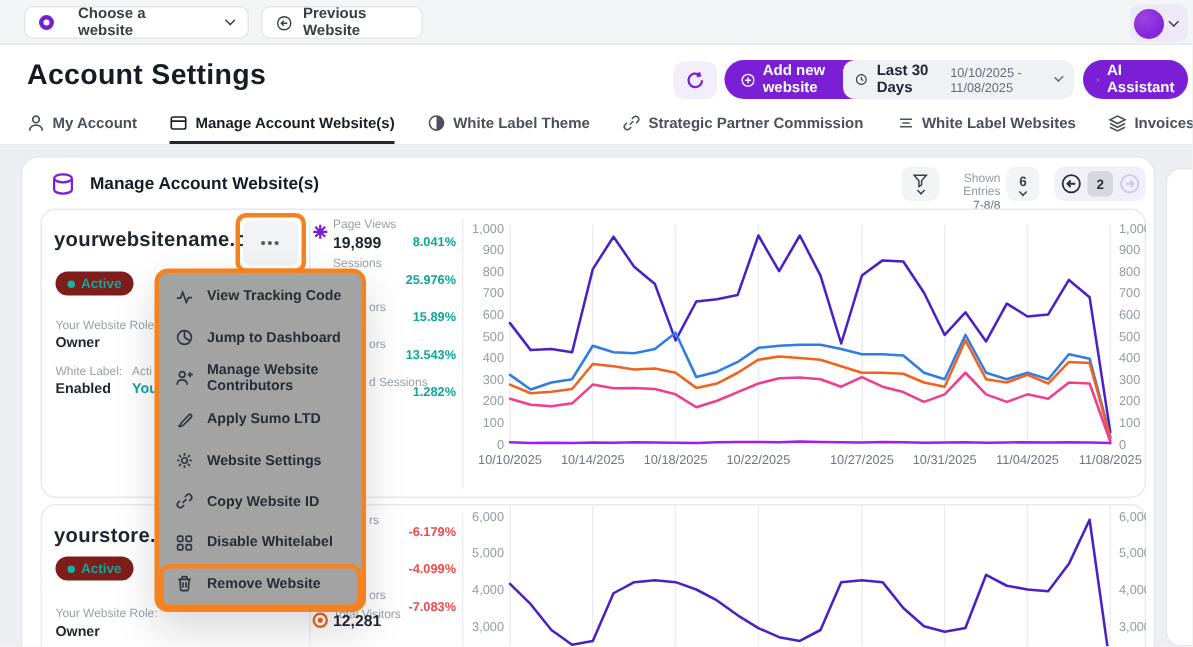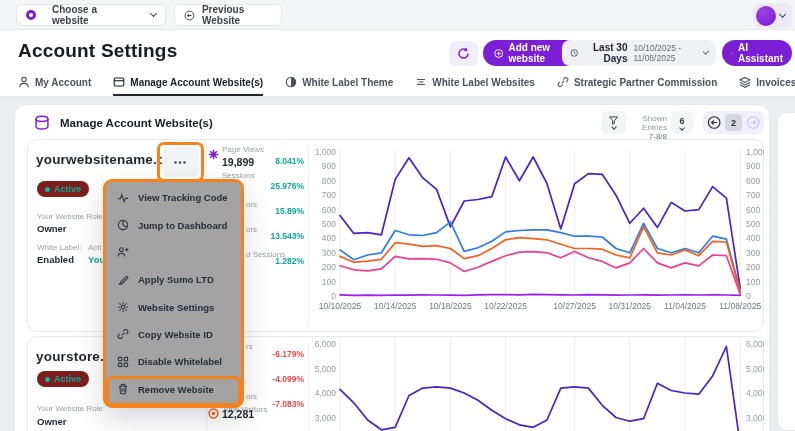--- a/index.html
+++ b/index.html
@@ -17,21 +17,21 @@
   .avatar { width:20px; height:20px; border-radius:50%; background:radial-gradient(circle at 35% 30%, #9b45e0, #7a15d8); }
   
   .header { left:0; top:30px; width:795px; height:40px; background:#fff; }
   .pagetitle { left:18px; top:40px; font-size:19px; font-weight:700; color:#171B26; letter-spacing:.2px; }
   .iconbtn { position:absolute; border-radius:7px; display:flex; align-items:center; justify-content:center; }
   .refresh { left:449px; top:41px; width:29px; height:25px; background:#F2EDFB; }
   .btn-purple { position:absolute; top:40px; height:26px; background:#7A1FD6; border-radius:13px; color:#fff;
     display:flex; align-items:center; gap:5px; padding:0 11px; font-size:10px; font-weight:700; }
   .rangepill { left:562px; top:40px; width:154px; height:26px; background:#F0F1F4; border-radius:8px;
     display:flex; align-items:center; gap:6px; padding:0 8px; }
-  .rangelabel { font-size:10px; font-weight:700; color:#1F2430;text-align:right; }
+  .rangelabel { font-size:10px; font-weight:700; color:#1F2430; }
   .rangedates { font-size:8.5px; color:#666D78; }
   
   .tabbar { left:0; top:70px; width:795px; height:27px; background:#fff; border-bottom:1px solid #E8E9ED;
     display:flex; align-items:stretch; gap:22px; padding-left:18px; }
   .tab { display:flex; align-items:center; gap:5px; font-size:10px; font-weight:700; color:#4B515C;
     border-bottom:2px solid transparent; white-space:nowrap; cursor:pointer; }
   .tab.active { color:#191D26; border-bottom-color:#22262E; }
   .tab svg { flex:0 0 auto; }
   
   .panel { left:14px; top:104px; width:756px; height:340px; background:#fff; border:1px solid #E7E8EC; border-radius:12px; }
@@ -149,30 +149,30 @@
       <span>Manage Account Website(s)</span>
     </div>
     <div class="tab">
       <svg width="12" height="12" viewBox="0 0 12 12">
         <circle cx="6" cy="6" r="4.7" fill="none" stroke="currentColor" stroke-width="1.1"></circle>
         <path d="M6,1.3 A4.7,4.7 0 0 1 6,10.7 z" fill="currentColor"></path>
       </svg>
       <span>White Label Theme</span>
     </div>
     <div class="tab">
+      <svg width="12" height="12" viewBox="0 0 13 13">
+        <path d="M5.2,7.8 L7.8,5.2 M6.7,3.6 L8.1,2.2 a2.2,2.2 0 0 1 3.1,3.1 L9.8,6.7 M6.3,9.4 L4.9,10.8 a2.2,2.2 0 0 1-3.1-3.1 L3.2,6.3" fill="none" stroke="currentColor" stroke-width="1.1"></path>
+      </svg>
+      <span>Strategic Partner Commission</span>
+    </div>
+    <div class="tab">
       <svg width="12" height="12" viewBox="0 0 12 12">
         <path d="M2,3.5 H10 M3.5,6 H8.5 M2,8.5 H10" stroke="currentColor" stroke-width="1.1"></path>
       </svg>
       <span>White Label Websites</span>
-    </div>
-    <div class="tab">
-      <svg width="12" height="12" viewBox="0 0 13 13">
-        <path d="M5.2,7.8 L7.8,5.2 M6.7,3.6 L8.1,2.2 a2.2,2.2 0 0 1 3.1,3.1 L9.8,6.7 M6.3,9.4 L4.9,10.8 a2.2,2.2 0 0 1-3.1-3.1 L3.2,6.3" fill="none" stroke="currentColor" stroke-width="1.1"></path>
-      </svg>
-      <span>Strategic Partner Commission</span>
     </div>
     <div class="tab">
       <svg width="12" height="12" viewBox="0 0 12 12">
         <path d="M6,1.4 L11,3.9 6,6.4 1,3.9 z" fill="none" stroke="currentColor" stroke-width="1.1"></path>
         <path d="M1,6.4 l5,2.5 5-2.5 M1,8.8 l5,2.5 5-2.5" fill="none" stroke="currentColor" stroke-width="1.1"></path>
       </svg>
       <span>Invoices</span>
     </div>
 
   </div>
@@ -364,20 +364,21 @@
         <path d="M6.5,1.5 V6.5 L10.8,9" fill="none" stroke="#30353F" stroke-width="1.2"></path>
       </svg>
       <span>Jump to Dashboard</span>
     </div>
     <div class="mitem">
       <svg width="12" height="12" viewBox="0 0 13 13">
         <circle cx="4.8" cy="4" r="2.1" fill="none" stroke="#30353F" stroke-width="1.2"></circle>
         <path d="M1.2,11.4 c0-2.4,1.7-3.6,3.6-3.6 s3.6,1.2,3.6,3.6" fill="none" stroke="#30353F" stroke-width="1.2"></path>
         <path d="M10.6,2.2 V6 M8.7,4.1 H12.5" stroke="#30353F" stroke-width="1.2"></path>
       </svg>
+      <span>Manage Website Contributors</span>
     </div>
     <div class="mitem">
       <svg width="12" height="12" viewBox="0 0 13 13">
         <path d="M2,11 c1.6-0.3,1.9-1.4,2.1-2.3 l5.7-5.9 a1.1,1.1 0 0 1 1.6,1.6 L5.6,10.3 c-0.9,0.9-2.3,1-3.6,0.7 z" fill="none" stroke="#30353F" stroke-width="1.2"></path>
       </svg>
       <span>Apply Sumo LTD</span>
     </div>
     <div class="mitem">
       <svg width="12" height="12" viewBox="0 0 13 13">
         <circle cx="6.5" cy="6.5" r="2" fill="none" stroke="#30353F" stroke-width="1.2"></circle>

